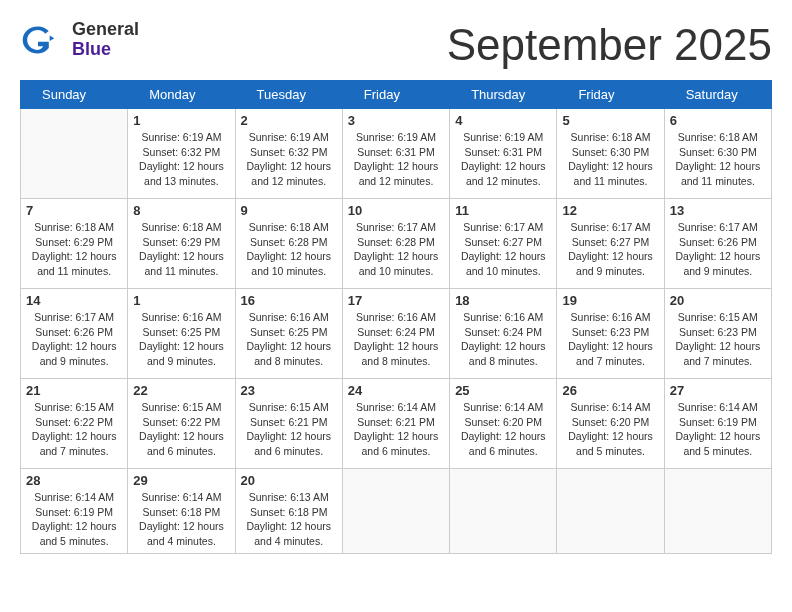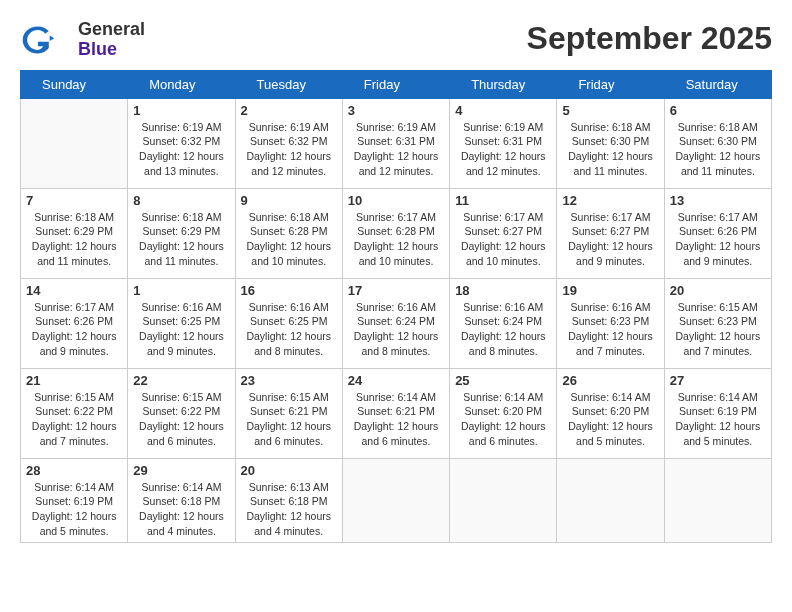--- a/index.html
+++ b/index.html
@@ -12,40 +12,40 @@
     }
     .header {
       display: flex;
       justify-content: space-between;
       align-items: flex-start;
       margin-bottom: 10px;
     }
     .logo {
       display: flex;
       align-items: center;
-      gap: 22px;
+      gap: 16px;
     }
     .logo-text {
       font-size: 18px;
       font-weight: bold;
       line-height: 1.1;
     }
     .logo-general { color: #333; }
     .logo-blue { color: #4c1d95; }
     .logo-icon {
       width: 36px;
       height: 36px;
     }
     .title-block {
       text-align: right;
     }
     .month-title {
-      font-size: 32px;
+      font-size: 44px;
       color: #333;
-      font-weight: bold;
+      font-weight: normal;
     }
     .subtitle {
       font-size: 16px;
       color: #555;
     }
     .calendar {
       width: 100%;
       border-collapse: collapse;
       font-size: 11px;
     }

